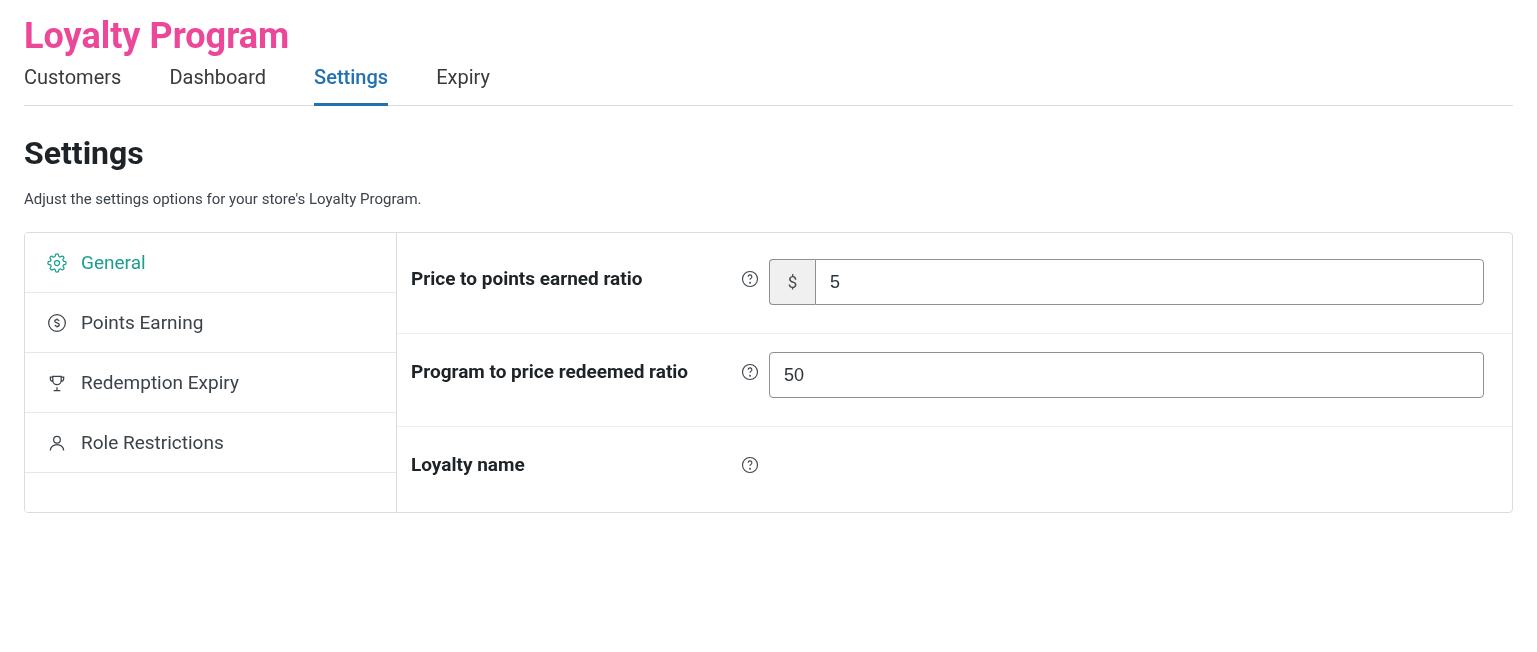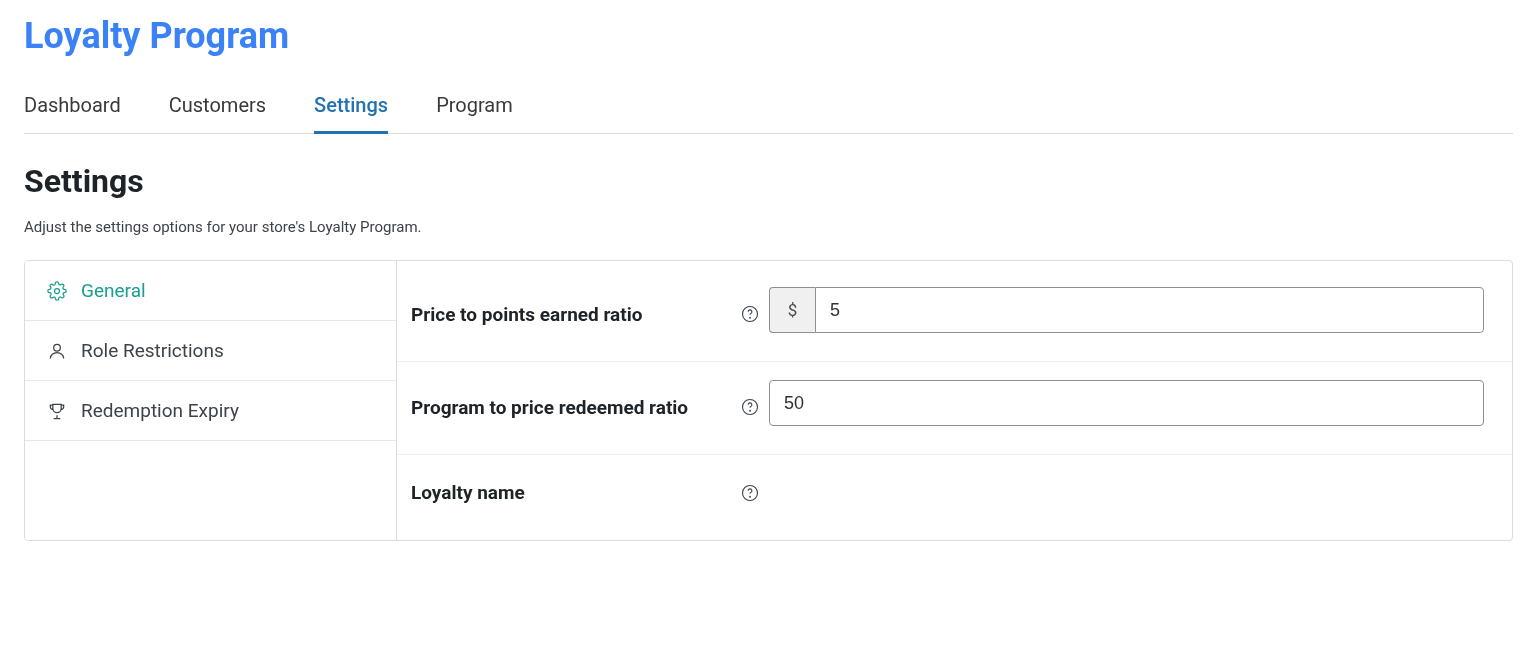--- a/index.html
+++ b/index.html
@@ -9,22 +9,21 @@
     }
     body {
       font-family: -apple-system, BlinkMacSystemFont, "Segoe UI", Roboto, "Helvetica Neue", Arial, sans-serif;
       background: #fff;
       color: #2c3338;
       padding: 15px 24px;
     }
     .page-title {
       font-size: 36px;
       font-weight: 700;
-      color: #3b82f6;
-      margin-bottom: 28px;
+      color: #ec4899;
     }
     .tabs {
       display: flex;
       gap: 48px;
       border-bottom: 1px solid #dcdcde;
       margin-bottom: 28px;
     }
     .tab {
       padding: 8px 0 14px 0;
       font-size: 20px;
@@ -92,21 +91,21 @@
       stroke: #3c434a;
       fill: none;
       stroke-width: 1.5;
     }
     .content {
       flex: 1;
       padding: 8px 0;
     }
     .field-row {
       display: flex;
-      align-items: center;
+      align-items: flex-start;
       padding: 18px 28px 28px 14px;
       border-bottom: 1px solid #eceef0;
       gap: 10px;
     }
     .field-row:last-child {
       border-bottom: none;
     }
     .field-label-col {
       width: 348px;
       display: flex;
@@ -172,60 +171,69 @@
     .text-input::placeholder {
       color: #8a8f96;
     }
   </style>
 </head>
 <body>
 
 <h1 class="page-title">Loyalty Program</h1>
 
 <div class="tabs">
+  <div class="tab">Customers</div>
   <div class="tab">Dashboard</div>
-  <div class="tab">Customers</div>
   <div class="tab active">Settings</div>
-  <div class="tab">Program</div>
+  <div class="tab">Expiry</div>
 </div>
 
 <h2 class="section-title">Settings</h2>
 <p class="section-subtitle">Adjust the settings options for your store's Loyalty Program.</p>
 
 <div class="settings-container">
   <div class="sidebar">
 
     <div class="sidebar-item active">
       <span class="icon">
         <svg viewBox="0 0 24 24">
             <circle cx="12" cy="12" r="3"></circle>
             <path d="M19.4 15a1.65 1.65 0 0 0 .33 1.82l.06.06a2 2 0 1 1-2.83 2.83l-.06-.06a1.65 1.65 0 0 0-1.82-.33 1.65 1.65 0 0 0-1 1.51V21a2 2 0 0 1-4 0v-.09a1.65 1.65 0 0 0-1-1.51 1.65 1.65 0 0 0-1.82.33l-.06.06a2 2 0 1 1-2.83-2.83l.06-.06a1.65 1.65 0 0 0 .33-1.82 1.65 1.65 0 0 0-1.51-1H3a2 2 0 0 1 0-4h.09a1.65 1.65 0 0 0 1.51-1 1.65 1.65 0 0 0-.33-1.82l-.06-.06a2 2 0 1 1 2.83-2.83l.06.06a1.65 1.65 0 0 0 1.82.33h0a1.65 1.65 0 0 0 1-1.51V3a2 2 0 0 1 4 0v.09a1.65 1.65 0 0 0 1 1.51h0a1.65 1.65 0 0 0 1.82-.33l.06-.06a2 2 0 1 1 2.83 2.83l-.06.06a1.65 1.65 0 0 0-.33 1.82v0a1.65 1.65 0 0 0 1.51 1H21a2 2 0 0 1 0 4h-.09a1.65 1.65 0 0 0-1.51 1z"></path>
           </svg>
       </span>
       <span>General</span>
     </div>
 
+    <div class="sidebar-item">
+      <span class="icon">
+        <svg viewBox="0 0 24 24">
+            <circle cx="12" cy="12" r="10"></circle>
+            <path d="M14.5 9.5c-.4-1-1.4-1.7-2.5-1.7-1.5 0-2.7.9-2.7 2.1 0 1 .8 1.5 2.7 2s2.7 1 2.7 2.1c0 1.2-1.2 2.1-2.7 2.1-1.1 0-2.1-.7-2.5-1.7M12 6.5v1.3M12 16.2v1.3"></path>
+          </svg>
+      </span>
+      <span>Points Earning</span>
+    </div>
+
+    <div class="sidebar-item">
+      <span class="icon">
+        <svg viewBox="0 0 24 24">
+            <path d="M8 21h8M12 17v4M17 4H7v5a5 5 0 0 0 10 0V4zM17 5h3v2a3 3 0 0 1-3 3M7 5H4v2a3 3 0 0 0 3 3"></path>
+          </svg>
+      </span>
+      <span>Redemption Expiry</span>
+    </div>
 
     <div class="sidebar-item">
       <span class="icon">
         <svg viewBox="0 0 24 24">
             <circle cx="12" cy="8" r="4"></circle>
             <path d="M4 21c0-4 3.6-7 8-7s8 3 8 7"></path>
           </svg>
       </span>
       <span>Role Restrictions</span>
-    </div>
-
-    <div class="sidebar-item">
-      <span class="icon">
-        <svg viewBox="0 0 24 24">
-            <path d="M8 21h8M12 17v4M17 4H7v5a5 5 0 0 0 10 0V4zM17 5h3v2a3 3 0 0 1-3 3M7 5H4v2a3 3 0 0 0 3 3"></path>
-          </svg>
-      </span>
-      <span>Redemption Expiry</span>
     </div>
 
 
   </div>
 
   <div class="content">
 
     <div class="field-row">
       <div class="field-label-col">
         <span class="field-label">Price to points earned ratio</span>

